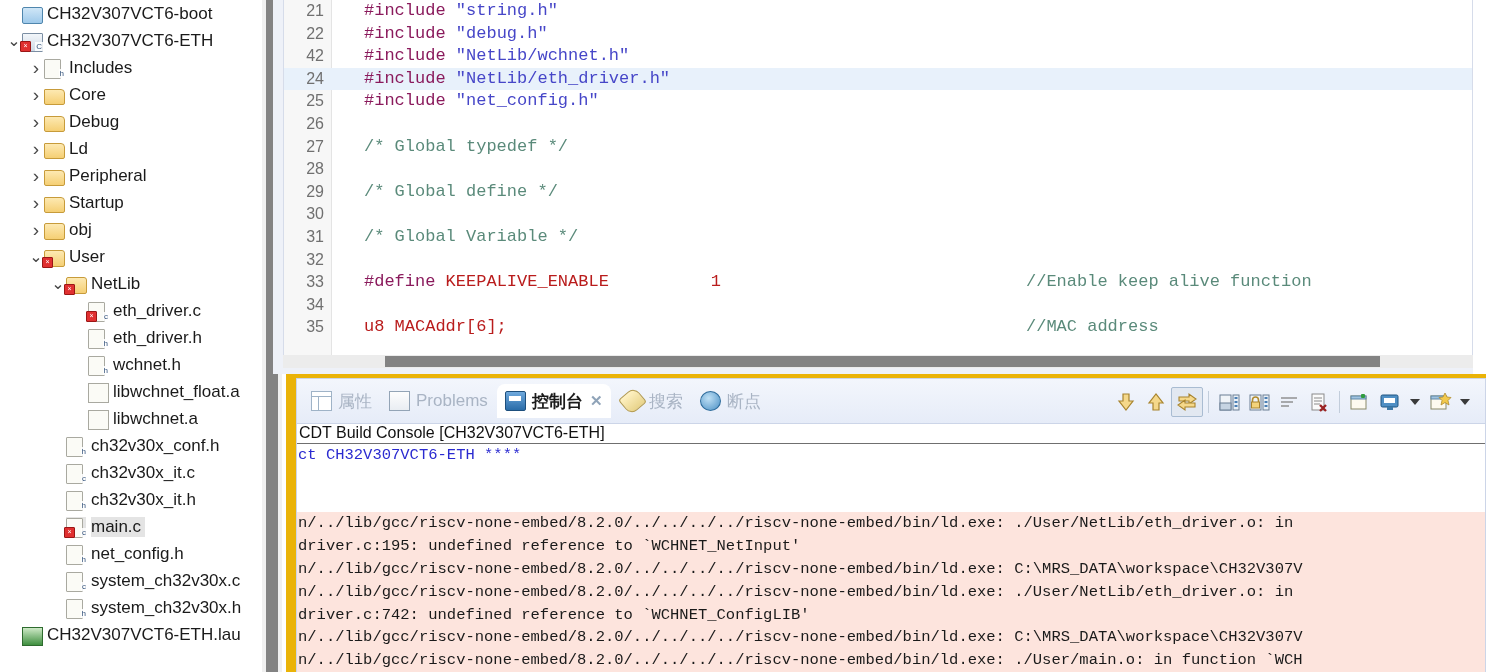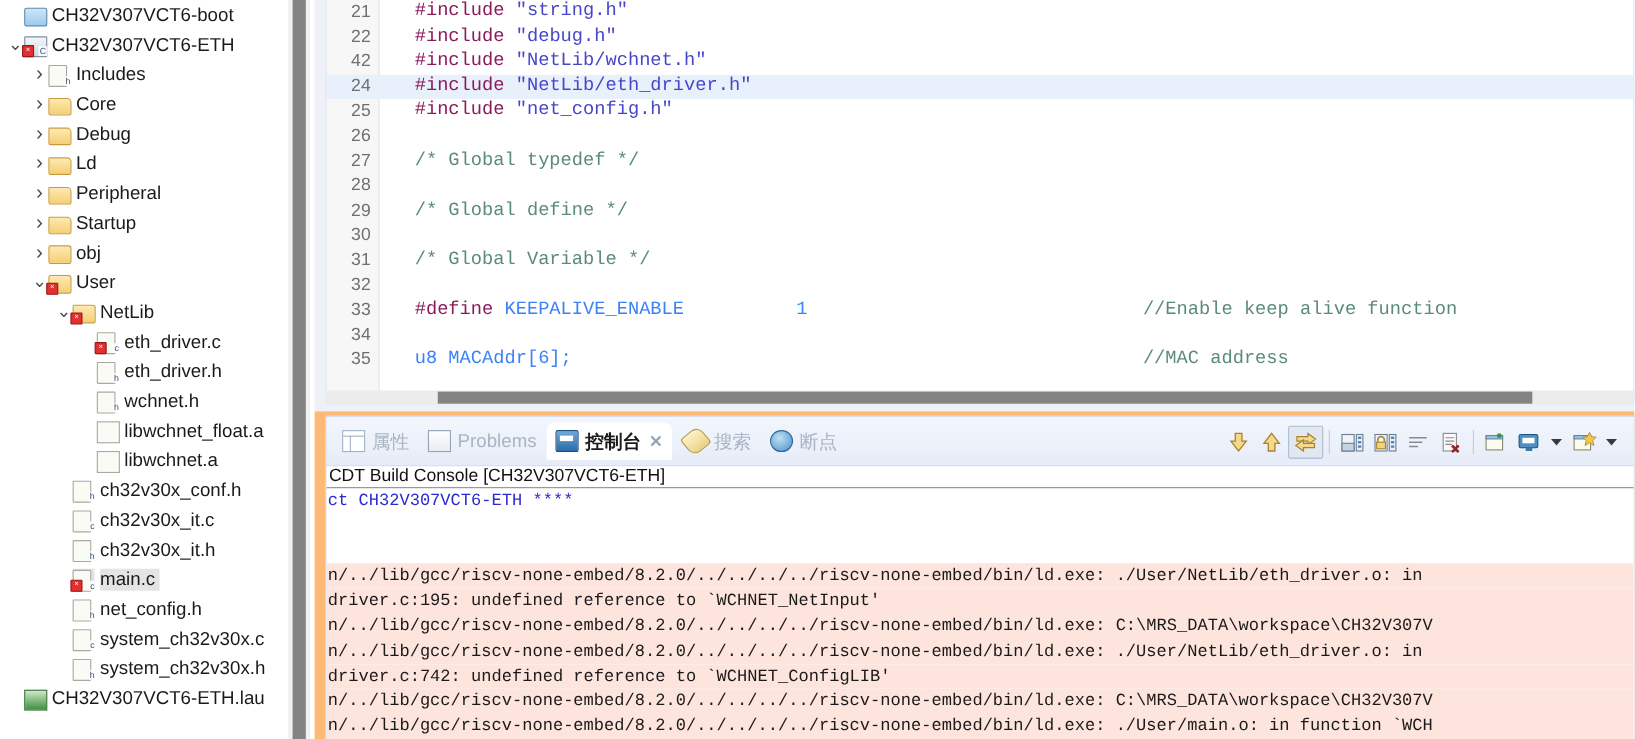--- a/index.html
+++ b/index.html
@@ -119,21 +119,21 @@
     background: #838383;
   }
   #sidebar-edge {
     position: absolute; left: 282px; top: 0;
     width: 4px; height: 672px;
     background: #ffffff;
   }
 
   
   #editor-wrap {
-    position: absolute; left: 286px; top: 0;
+    position: absolute; left: 273px; top: 0;
     width: 1200px; height: 374px;
     background: #eef1f8;
     padding-top: 0;
   }
   #editor-frame {
     position: absolute; left: 10px; top: 0px;
     width: 1190px; height: 366px;
     background: #ffffff;
     border: 1px solid #d6dcea;
     border-top: none;
@@ -163,39 +163,39 @@
     text-align: right;
     color: #707070;
     font-size: 16px;
     font-family: "Liberation Sans", sans-serif;
   }
   .cl .txt { position: absolute; left: 80px; }
   .cl.hl { background: #e8f1fb; }
   .kw { color: #8a1a5c; font-weight: normal; }
   .str { color: #4646c8; }
   .cmt { color: #5a8a7a; }
-  .plain { color: #3b82f6; }
+  .plain { color: #b91c1c; }
   .cl .cmt-col { position: absolute; left: 742px; color: #5a8a7a; }
 
   #editor-hscroll {
     position: absolute; left: 10px; bottom: 6px;
     width: 1190px; height: 13px;
     background: #ececec;
   }
   #editor-hthumb {
     position: absolute; left: 102px; top: 1px;
     width: 995px; height: 11px;
     background: #838383;
   }
 
   
   #console-panel {
     position: absolute; left: 286px; top: 374px;
     width: 1200px; height: 298px;
-    background: #fdba74;
+    background: #eab308;
   }
   #console-inner {
     position: absolute; left: 10px; top: 4px;
     width: 1190px; height: 294px;
     background: #ffffff;
     border: 1px solid #ccd5e8;
     border-bottom: none;
     box-sizing: border-box;
   }
   #tabbar {

